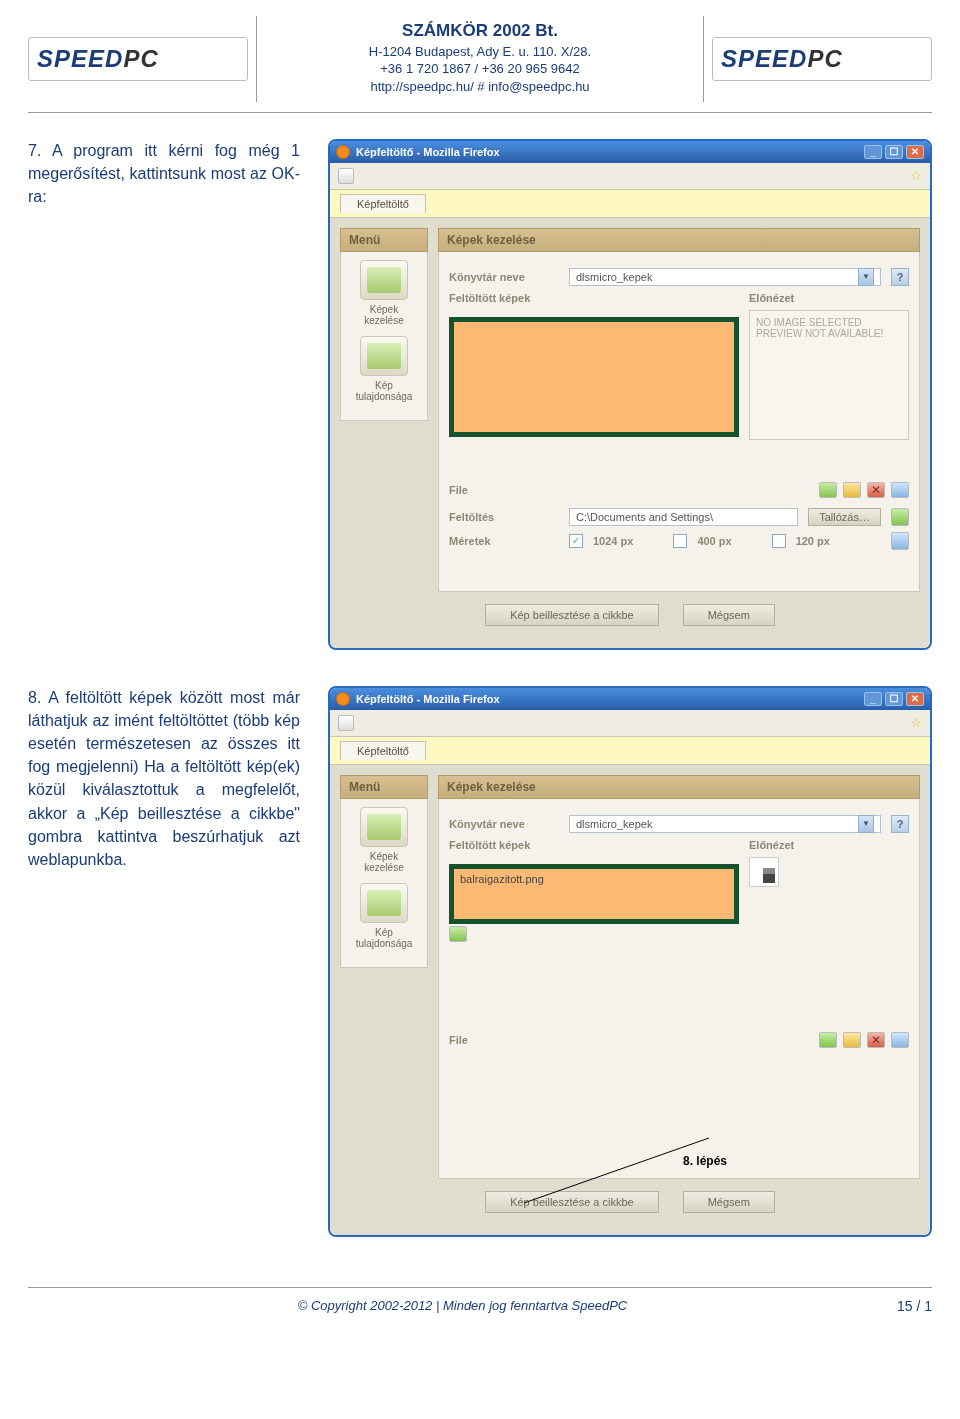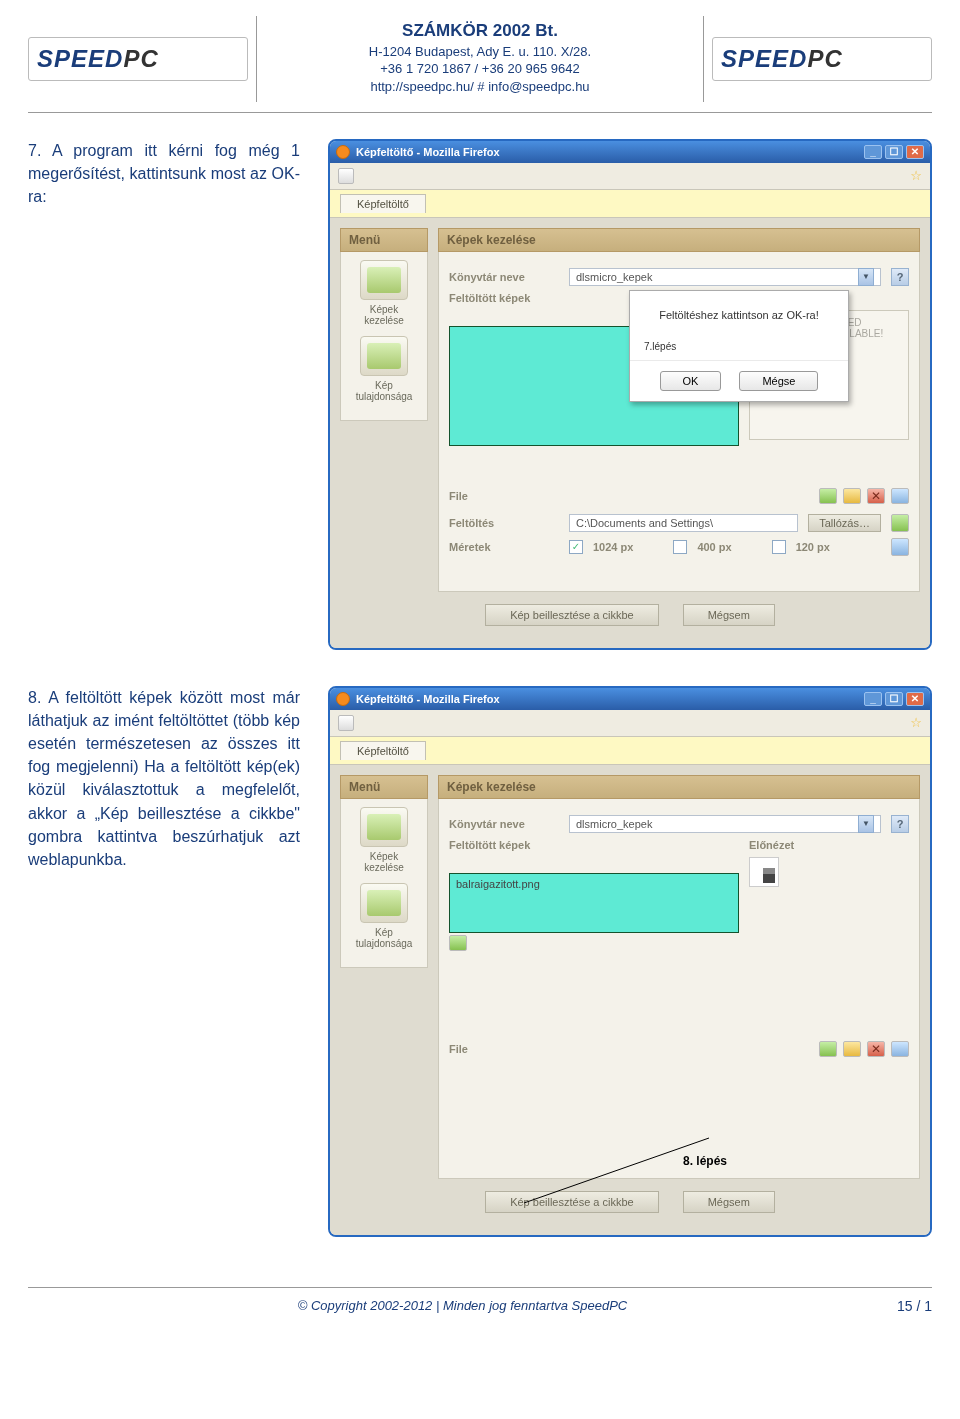--- a/index.html
+++ b/index.html
@@ -36,21 +36,21 @@
 .side .ico::after{content:"";position:absolute;inset:6px;background:linear-gradient(#d9f0b7,#a8c96e);border-radius:3px}
 .main{flex:1}
 .main .box{padding:10px}
 .lbl{color:#8c8876;font-size:11px;font-weight:600}
 .frow{display:flex;align-items:center;gap:10px;margin:6px 0}
 .input{background:#fff;border:1px solid #b8c2cf;height:18px;font-size:11px;padding:0 6px;display:flex;align-items:center;color:#555;flex:1}
 .select{display:flex;align-items:center}
 .select .arrow{width:16px;height:18px;background:linear-gradient(#d7e6f7,#a9c3e5);border:1px solid #8faed2;display:flex;align-items:center;justify-content:center;font-size:8px;color:#456}
 .help{width:18px;height:18px;background:linear-gradient(#dfeaf8,#b8cde6);border:1px solid #98b2d0;font-size:11px;font-weight:700;color:#567;display:flex;align-items:center;justify-content:center}
 .previewbox{border:1px solid #ccc9bb;height:130px;background:#f7f5ee;color:#aaa8a0;font-size:10px;padding:6px;margin-top:6px}
-.listarea{border:1px solid #14532d;height:120px;background:#5eead4;margin-top:22px}
+.listarea{border:5px solid #14532d;height:120px;background:#fdba74;margin-top:13px}
 .ftr{display:flex;gap:24px;justify-content:center;padding:12px 0}
 .btn{background:linear-gradient(#eeece1,#d6d3c5);border:1px solid #b3b09f;padding:4px 24px;font-size:11px;color:#6b6857}
 .tool-icons{display:flex;gap:6px;justify-content:flex-end;margin:4px 0}
 .tico{width:18px;height:16px;border:1px solid #bbb;border-radius:2px}
 .tico.g{background:linear-gradient(#c5eea5,#86c150)}
 .tico.y{background:linear-gradient(#fce7a0,#e7b940)}
 .tico.r{background:linear-gradient(#f6b6a8,#d6604a);color:#7a2b1d;font-size:12px;line-height:14px;text-align:center}
 .tico.b{background:linear-gradient(#cde6ff,#8ab4e0)}
 
 .dialog{position:absolute;left:190px;top:38px;width:220px;background:#fff;border:1px solid #ababab;box-shadow:2px 3px 5px rgba(0,0,0,.3);padding:18px 14px 0;font-family:Tahoma,sans-serif}
@@ -121,28 +121,20 @@
                 <div class="item">
                   <div class="ico"></div>
                   <div>Kép tulajdonsága</div>
                 </div>
               </div>
             </div>
             <div class="main">
               <div class="hdr">Képek kezelése</div>
               <div class="box" style="min-height:340px">
 
-                <div class="dialog">
-                  <div class="msg">Feltöltéshez kattintson az OK-ra!</div>
-                  <div class="step">7.lépés</div>
-                  <div class="dbtns">
-                    <button class="dbtn">OK</button>
-                    <button class="dbtn">Mégse</button>
-                  </div>
-                </div>
 
                 <div class="frow">
                   <span class="lbl" style="width:110px">Könyvtár neve</span>
                   <span class="input select">
                     <span style="flex:1">dlsmicro_kepek</span>
                     <span class="arrow">▼</span>
                   </span>
                   <span class="help">?</span>
                 </div>
                 <div class="frow" style="align-items:flex-start">

